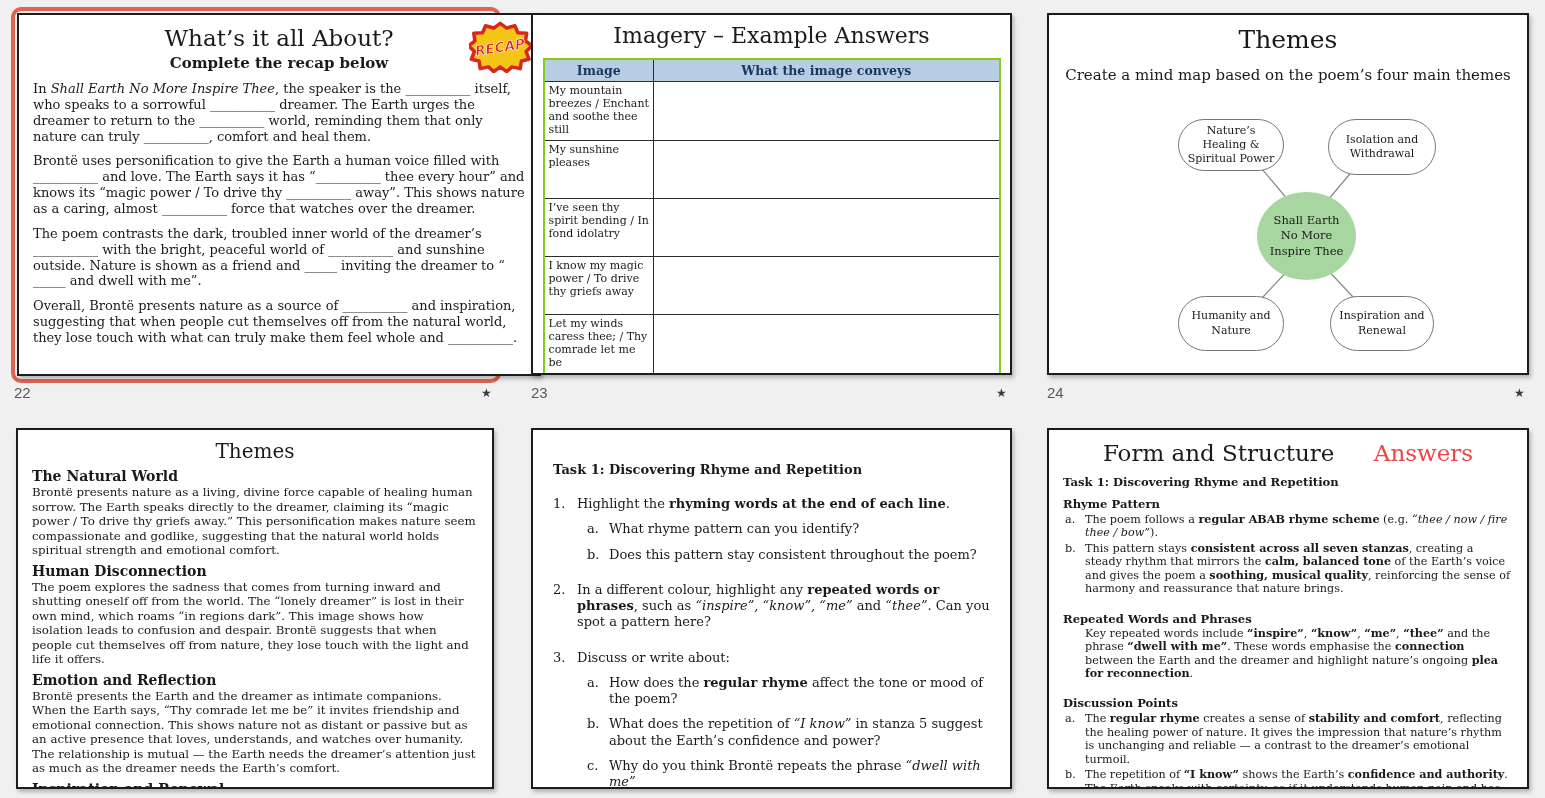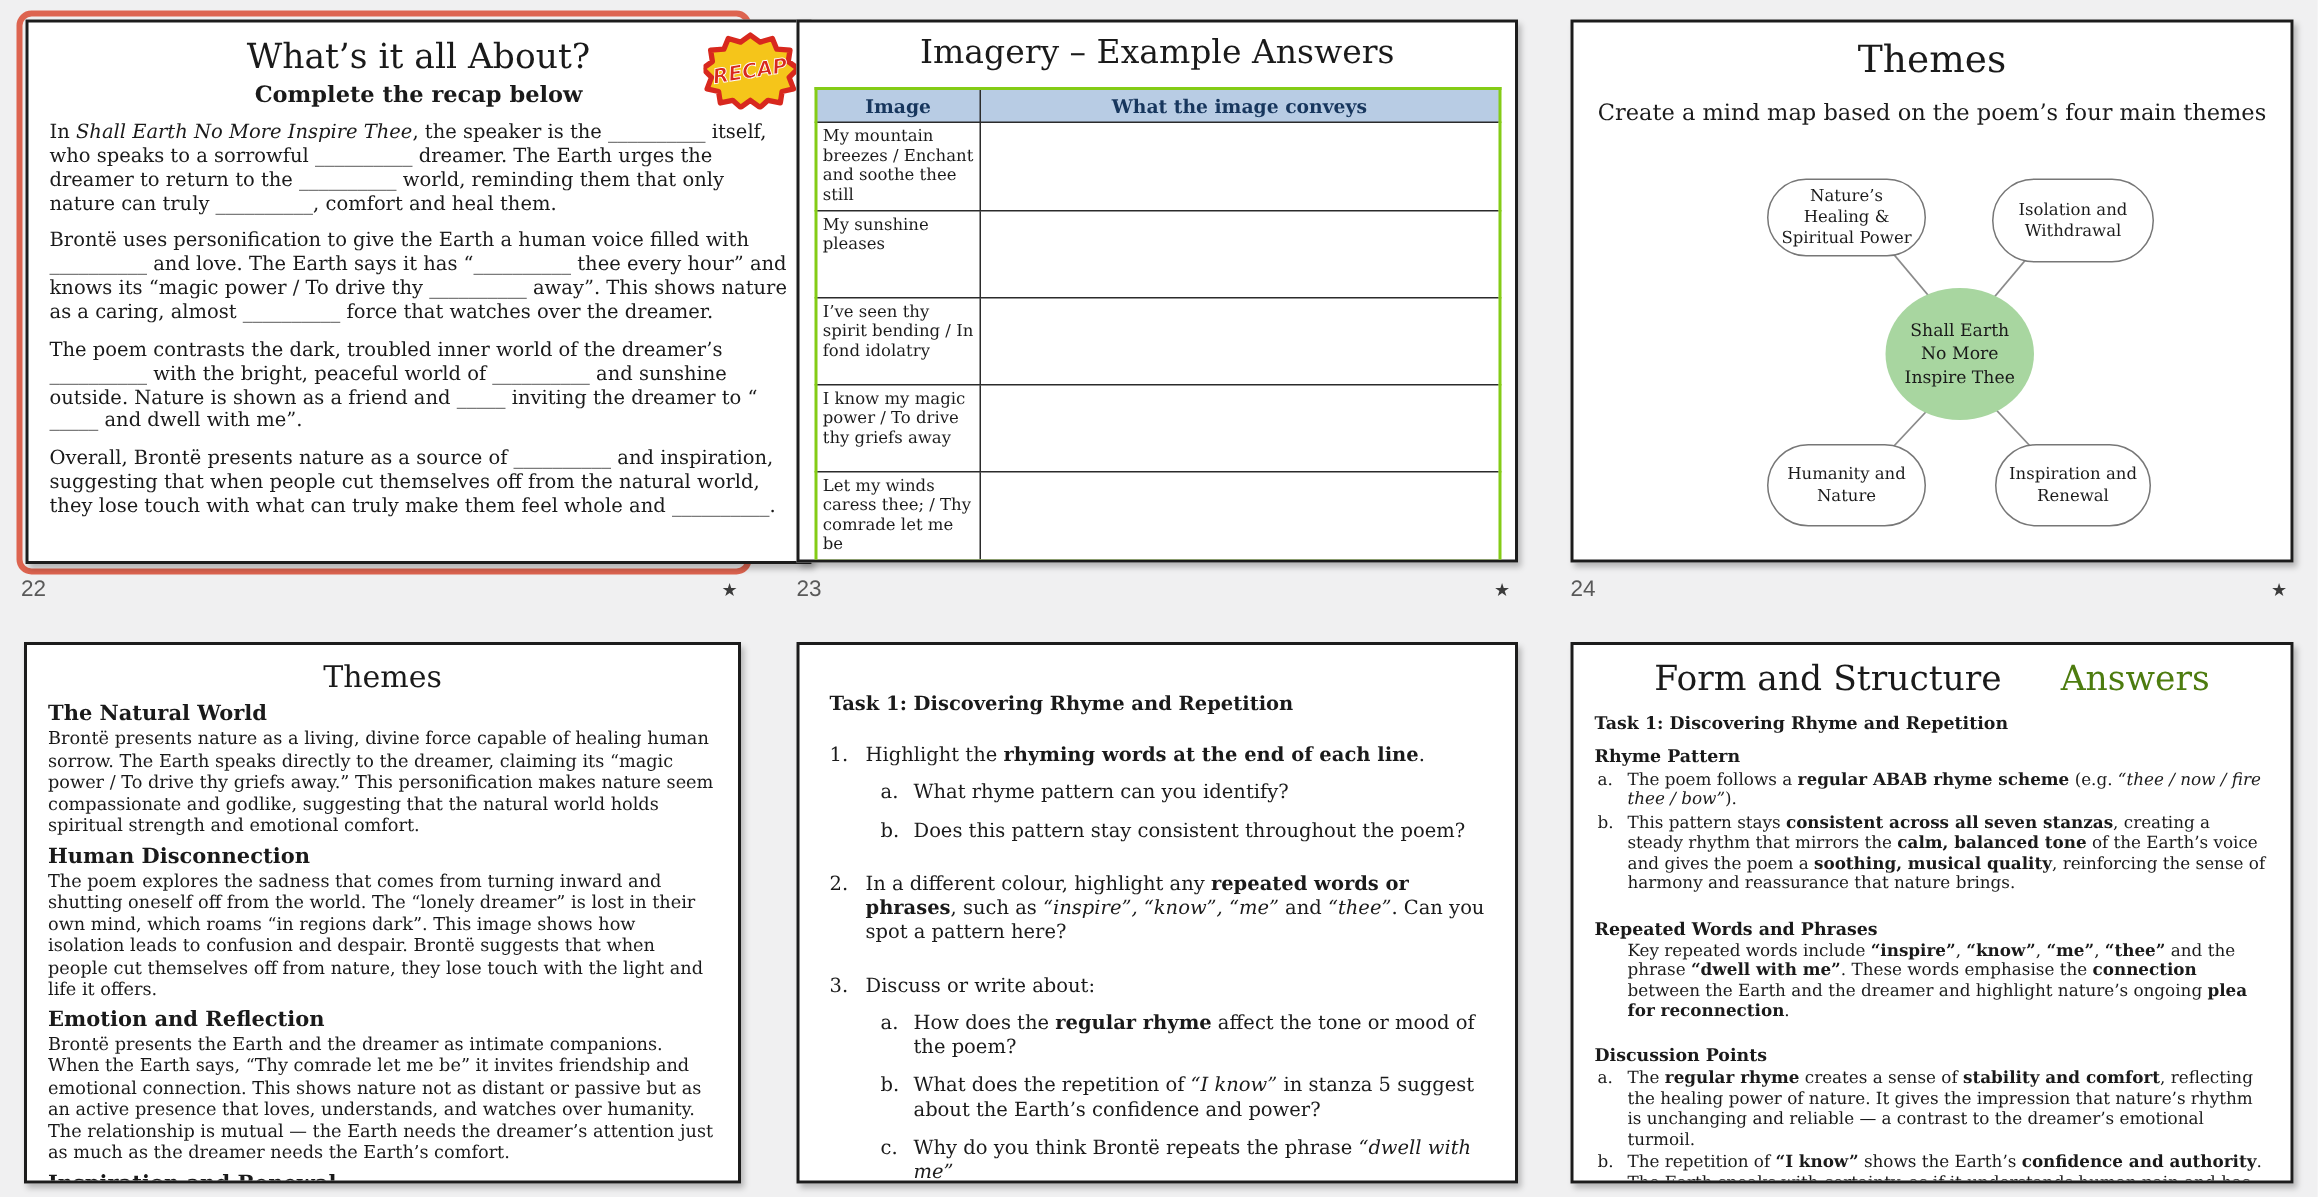--- a/index.html
+++ b/index.html
@@ -175,21 +175,21 @@
       <span class="n">b.</span>
       <span><span>What does the repetition of </span><span style="font-style: italic;">“I know”</span><span> in stanza 5 suggest about the Earth’s confidence and power?</span></span>
     </div>
     <div class="sub">
       <span class="n">c.</span>
       <span><span>Why do you think Brontë repeats the phrase </span><span style="font-style: italic;">“dwell with me”</span></span>
     </div>
   </div>
 
   <div class="slide s27" style="left:1047px;top:428px;width:482px;height:361px;">
-    <div class="t"><span>Form and Structure </span><span style="color: #4d7c0f; margin-left: 32px;">Answers</span></div>
+    <div class="t"><span>Form and Structure </span><span style="color: #ef4444; margin-left: 32px;">Answers</span></div>
     <div class="task">Task 1: Discovering Rhyme and Repetition</div>
     <h4 class="first">Rhyme Pattern</h4>
     <div class="lix">
       <span class="n">a.</span>
       <span><span>The poem follows a </span><span style="font-weight: bold;">regular ABAB rhyme scheme</span><span> (e.g. </span><span style="font-style: italic;">“thee / now / fire thee / bow”</span><span>).</span></span>
     </div>
     <div class="lix">
       <span class="n">b.</span>
       <span><span>This pattern stays </span><span style="font-weight: bold;">consistent across all seven stanzas</span><span>, creating a steady rhythm that mirrors the </span><span style="font-weight: bold;">calm, balanced tone</span><span> of the Earth’s voice and gives the poem a </span><span style="font-weight: bold;">soothing, musical quality</span><span>, reinforcing the sense of harmony and reassurance that nature brings.</span></span>
     </div>

